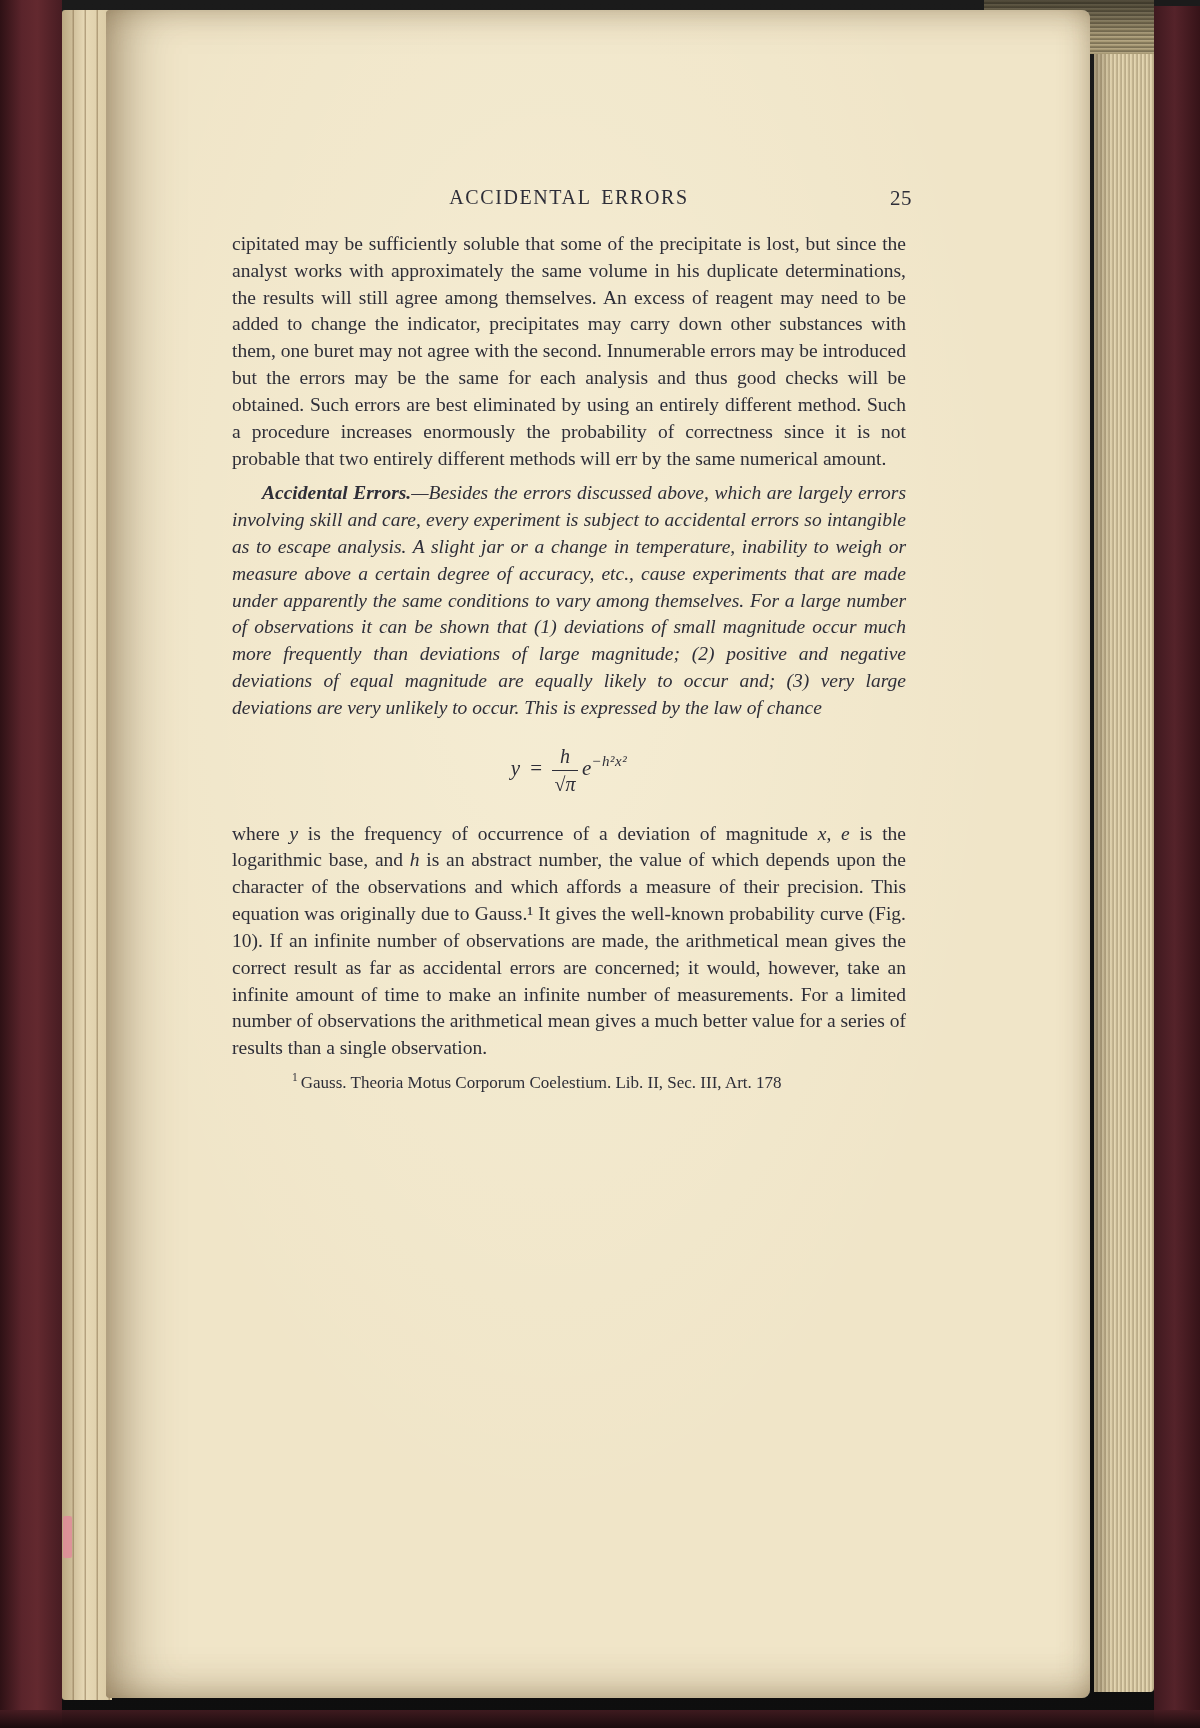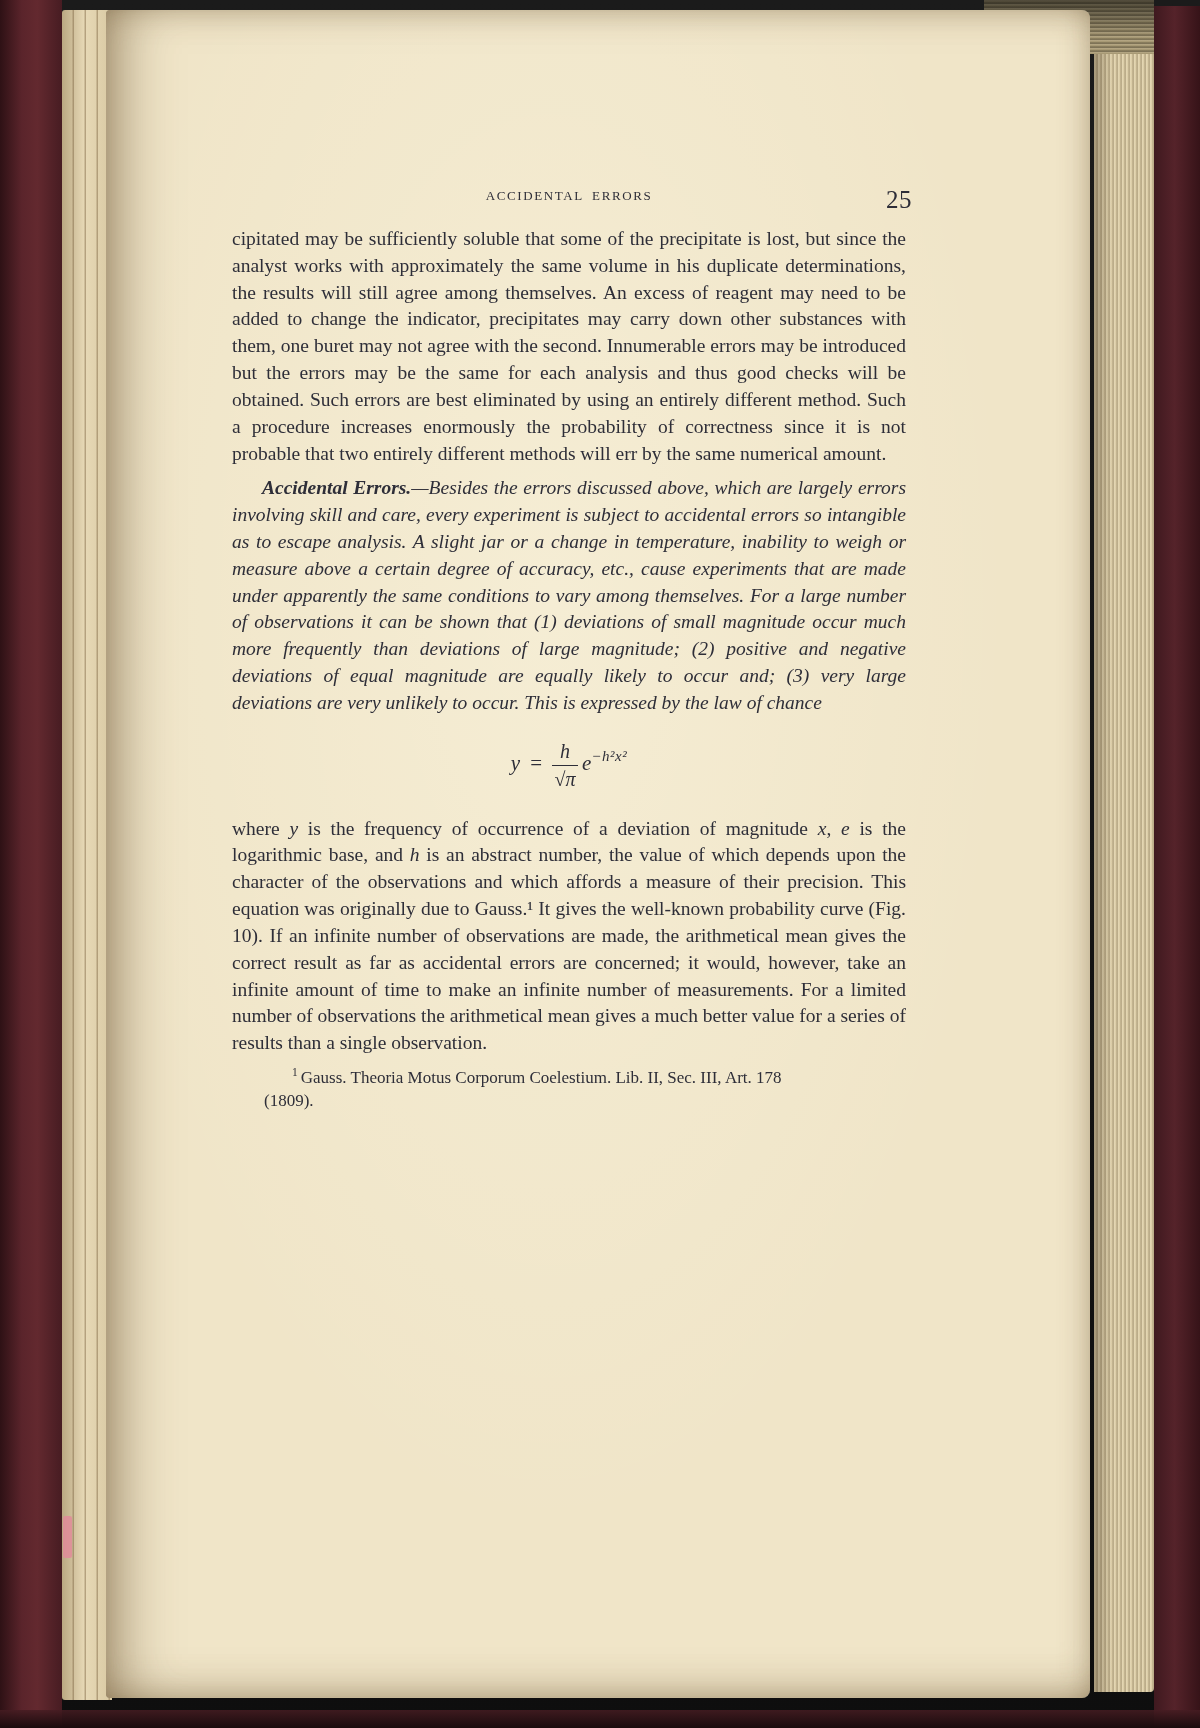--- a/index.html
+++ b/index.html
@@ -68,24 +68,24 @@
       inset 0 -26px 50px -30px rgba(95,70,35,0.4),
       inset 0 18px 40px -28px rgba(95,70,35,0.35);
   }
   .content {
     position: absolute; left: 118px; right: 176px; top: 176px; bottom: 0;
     color: #2e2e38;
   }
 
   .header { position: relative; text-align: center; margin-bottom: 22px; }
   .running-title {
-    font-size: 13px; letter-spacing: 1.6px; word-spacing: 4px;
+    font-size: 20px; letter-spacing: 1.6px; word-spacing: 4px;
   }
   .page-number {
-    position: absolute; right: 2px; top: 0; font-size: 25px; letter-spacing: 0.5px;
+    position: absolute; right: 2px; top: 0; font-size: 21px; letter-spacing: 0.5px;
   }
 
   .body-text { font-size: 19.5px; line-height: 1.375; text-align: justify; }
   .body-text p { margin: 8px; }
   p.indent { text-indent: 30px; font-style: italic; }
   .lead-bold { font-weight: bold; }
   .it { font-style: italic; }
 
   .formula {
     text-align: center; font-size: 21px; font-style: normal;
@@ -139,19 +139,18 @@
               <span class="den it">√π</span>
             </span><span class="ebase it">e</span><sup class="it">−h²x²</sup>
         </div>
 
         <p><span>where </span><span class="it">y</span><span> is the frequency of occurrence of a deviation of magnitude </span><span class="it">x</span><span>, </span><span class="it">e</span><span> is the logarithmic base, and </span><span class="it">h</span><span> is an abstract number, the value of which depends upon the character of the observations and which affords a measure of their precision. This equation was originally due to Gauss.¹ It gives the well-known probability curve (Fig. 10). If an infinite number of observations are made, the arithmetical mean gives the correct result as far as accidental errors are concerned; it would, however, take an infinite amount of time to make an infinite number of measurements. For a limited number of observations the arithmetical mean gives a much better value for a series of results than a single observation.</span></p>
 
       </div>
 
       <div class="footnote">
         <div class="fn-line1"><sup>1</sup><span>Gauss. Theoria Motus Corporum Coelestium.  Lib. II, Sec. III, Art. 178</span></div>
-        <div class="fn-line2">(1809).</div>
       </div>
 
     </div>
   </div>
 
 </div>
 
 </body></html>

